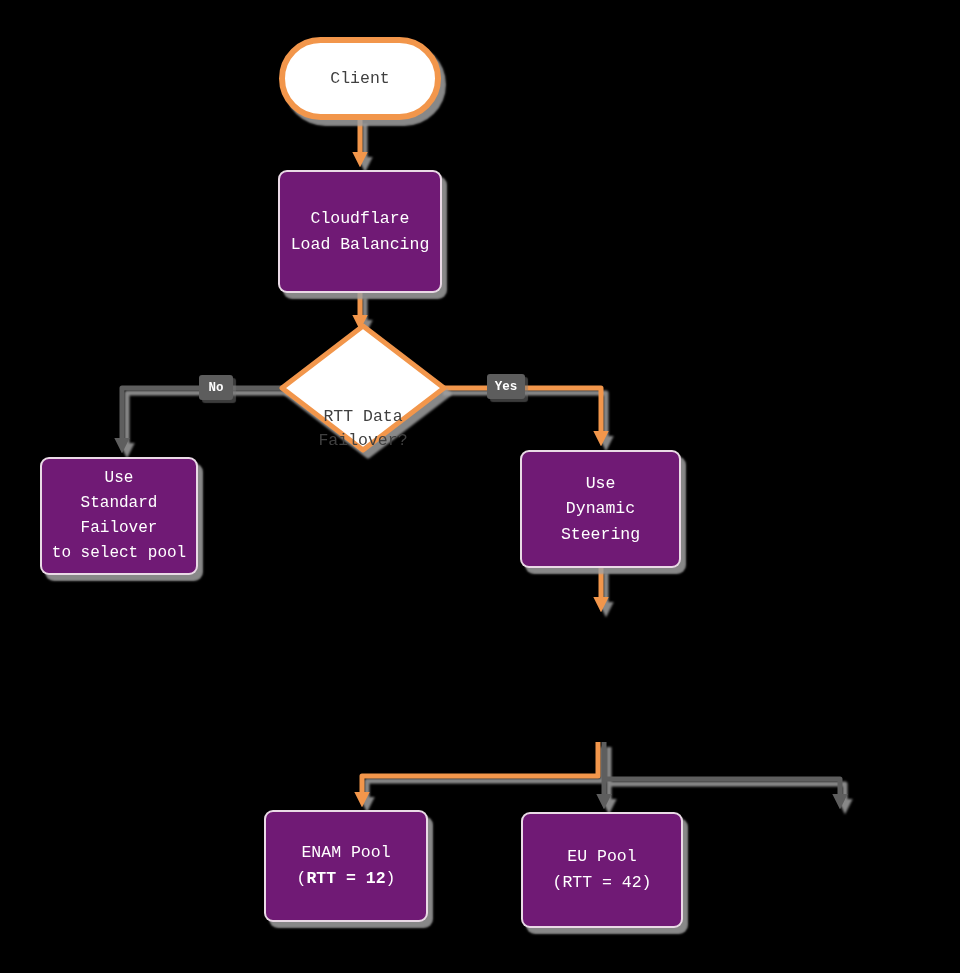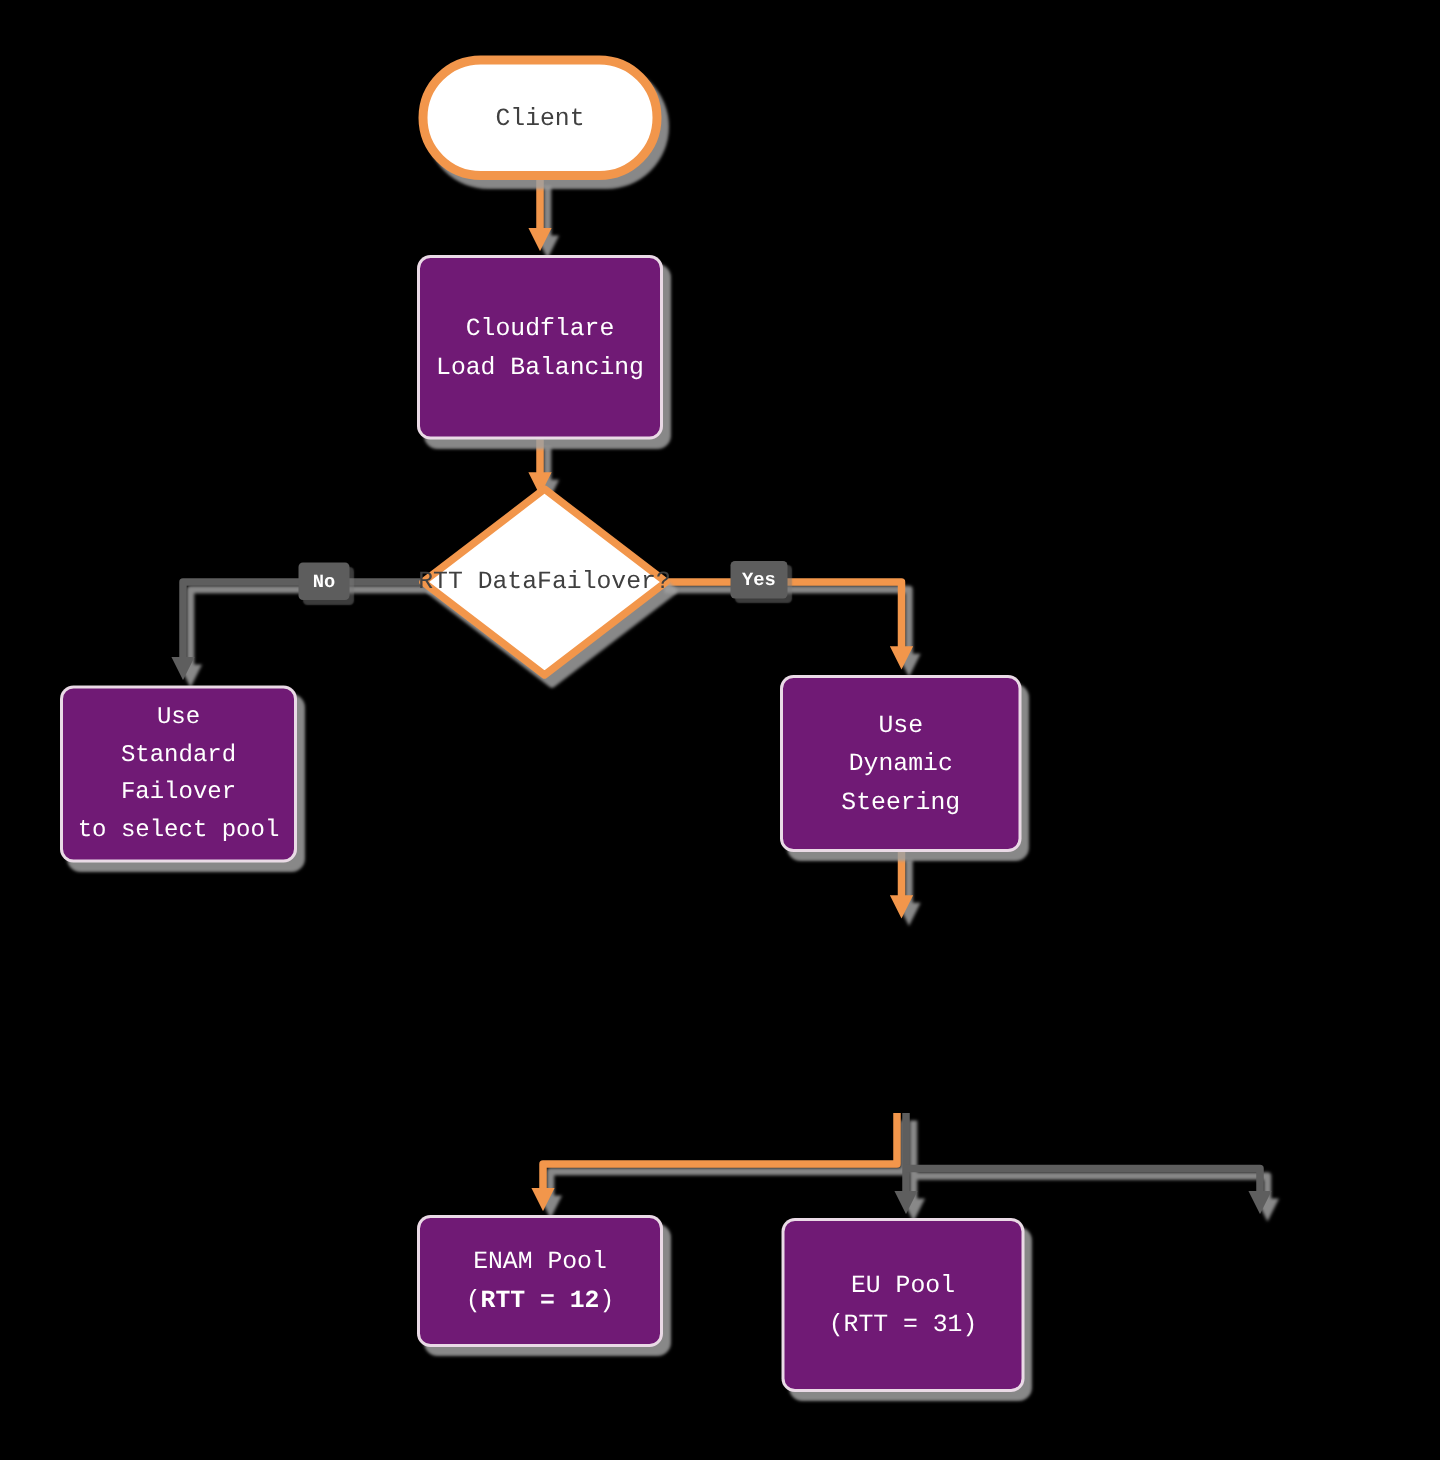--- a/index.html
+++ b/index.html
@@ -22,21 +22,21 @@
   }
   .stadium{
     background:#FFFFFF;border:6px solid #F2964B;border-radius:44px;
     color:#404040;font-size:16.5px;
     box-shadow:5px 6px 2px rgba(160,160,160,0.85);
   }
   .diamond-wrap{position:absolute;z-index:2;}
   .diamond-wrap svg{display:block;filter:drop-shadow(5px 6px 1px rgba(160,160,160,0.85));}
   .diamond-text{
     position:absolute;left:0;top:0;width:100%;height:100%;
-    display:flex;flex-direction:row;align-items:center;justify-content:center;
+    display:flex;flex-direction:column;align-items:center;justify-content:flex-end;
     text-align:center;color:#404040;font-size:16.5px;line-height:1.5;
   }
   .edge-label{
     position:absolute;z-index:3;background:#5D5D5D;border-radius:3px;
     color:#ffffff;font-size:12.5px;font-weight:bold;
     display:flex;align-items:center;justify-content:center;
     box-shadow:3px 3px 1px rgba(120,120,120,0.5);
   }
   .b{font-weight:bold;}
 </style>
@@ -97,26 +97,26 @@
     <div>Standard Failover</div>
     <div>to select pool</div>
   </div>
 
   <div class="node box" style="left:520px;top:450px;width:161px;height:118px;">
     <div>Use</div>
     <div>Dynamic Steering</div>
   </div>
 
 
-  <div class="node box" style="left:278px;top:810px;width:164px;height:88px;">
+  <div class="node box" style="left:264px;top:810px;width:164px;height:112px;">
     <div>ENAM Pool</div>
     <div>
       <span>(</span><span class="b">RTT = 12</span><span>)</span>
     </div>
   </div>
 
   <div class="node box" style="left:521px;top:812px;width:162px;height:116px;">
     <div>EU Pool</div>
-    <div>(RTT = 31)</div>
+    <div>(RTT = 42)</div>
   </div>
 
 
 </div>
 
 </body></html>

